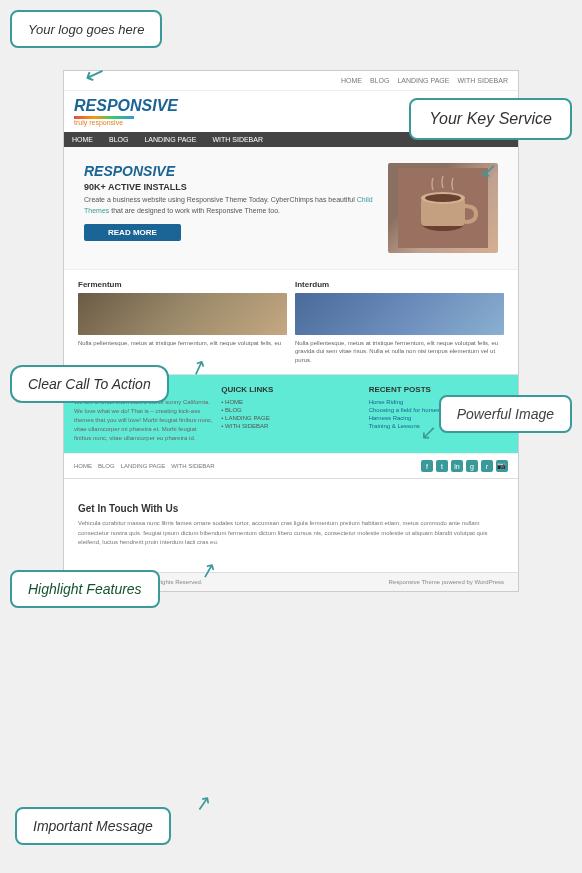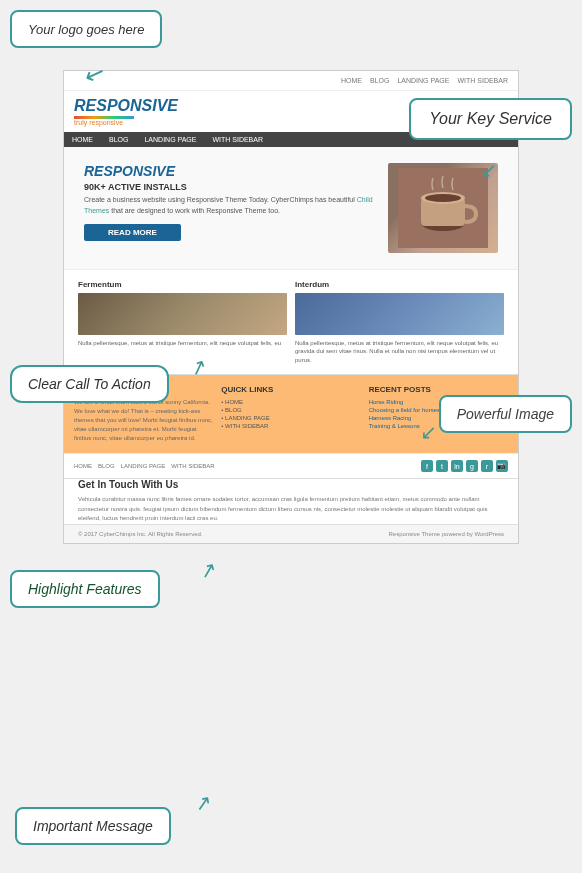--- a/index.html
+++ b/index.html
@@ -255,21 +255,21 @@
     .feat-img-2 { background: linear-gradient(135deg, #7a8a6a, #5a6a5a, #8a9a7a); }
     .feat-img-3 { background: linear-gradient(135deg, #4a6a9a, #6a8aba, #8ab0d0); }
     .feature-text {
       font-size: 6px;
       color: #666;
       line-height: 1.4;
     }
 
     
     .footer-widgets {
-      background: #fdba74;
+      background: #5eead4;
       padding: 10px;
       display: flex;
       gap: 8px;
       border-top: 1px solid #ddd;
     }
     .footer-widget {
       flex: 1;
     }
     .fw-title {
       font-size: 8px;
@@ -314,21 +314,21 @@
       border-radius: 2px;
       display: flex;
       align-items: center;
       justify-content: center;
       color: #fff;
       font-size: 7px;
     }
 
     
     .contact-section {
-      padding: 0 14px;
+      padding: 24px 14px;
       background: #fff;
       border-top: 1px solid #ddd;
     }
     .contact-title {
       font-size: 10px;
       font-weight: bold;
       color: #333;
       margin-bottom: 5px;
     }
     .contact-text {

